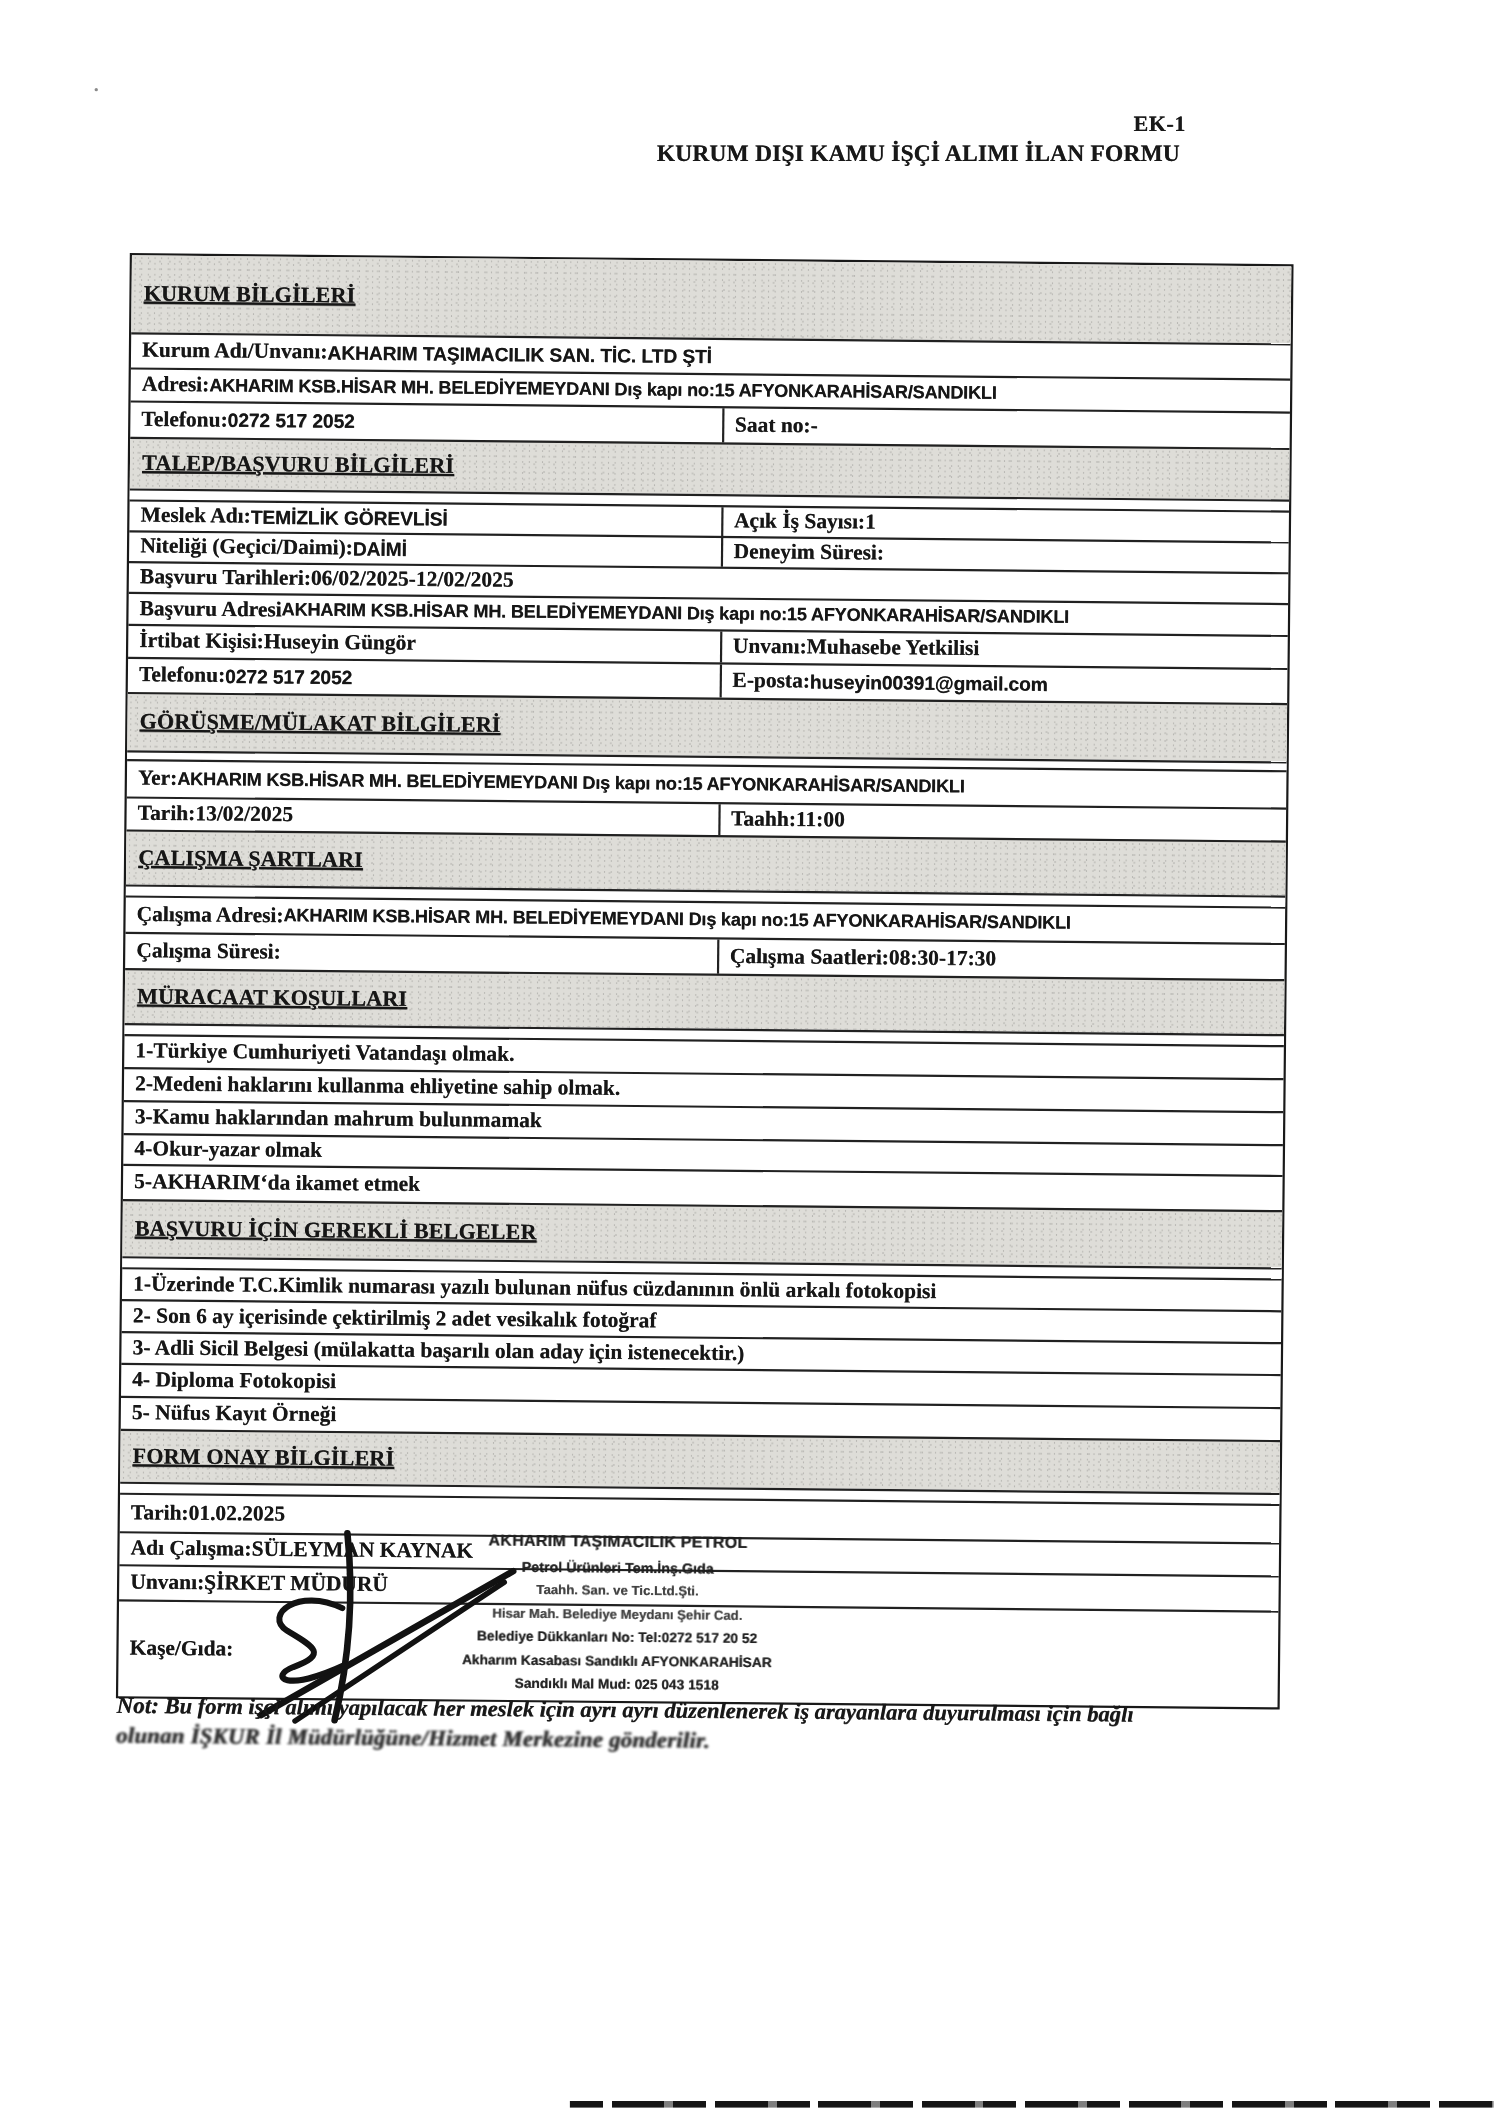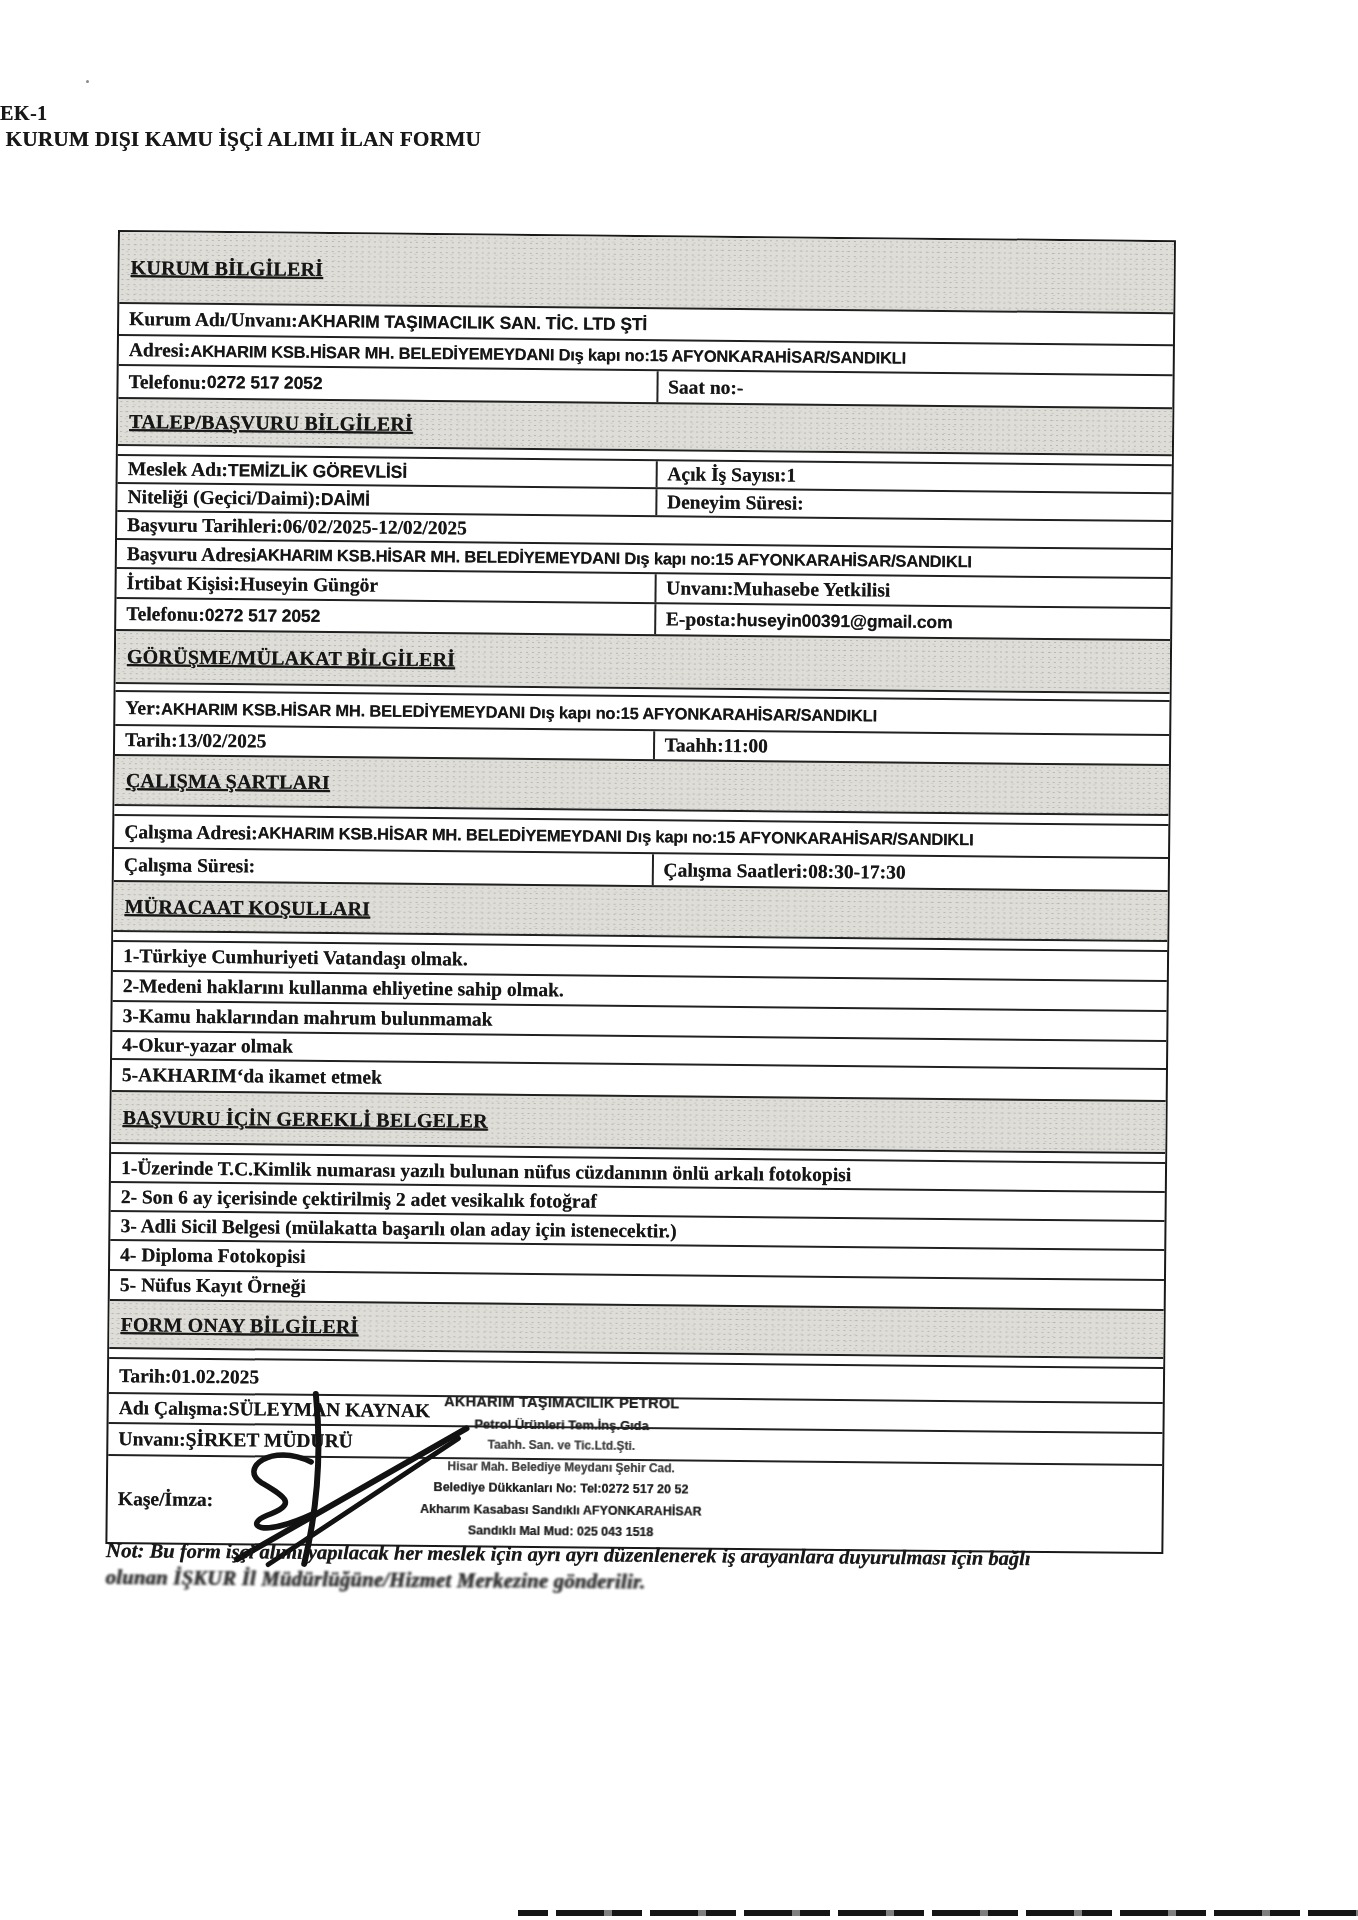--- a/index.html
+++ b/index.html
@@ -1,21 +1,21 @@
 <!DOCTYPE html>
 <html><head>
 <meta charset="utf-8">
 <style>
   html,body{margin:0;padding:0;}
   body{
     width:1358px;height:1920px;position:relative;overflow:hidden;
     background:#ffffff;color:#181818;
     font-family:"Liberation Serif", serif;
   }
-  .titleblock{position:absolute;top:102px;left:0;width:1078px;text-align:left;
+  .titleblock{position:absolute;top:102px;left:0;width:1078px;text-align:right;
     text-shadow:0.3px 0.3px 0.6px rgba(0,0,0,.75);}
   .t1{font-size:20px;font-weight:bold;letter-spacing:.5px;}
   .t2{font-size:21.5px;font-weight:bold;margin-top:2px;letter-spacing:.2px;transform:scaleX(.99);}
 
   .tbl{
     position:absolute;left:118px;top:230px;width:1058px;background:#fff;
     border:2.5px solid #1b1b1b;box-sizing:border-box;
     transform:rotate(0.55deg);transform-origin:0 0;
     text-shadow:0.25px 0.25px 0.55px rgba(5,5,5,.68);
     filter:contrast(1.02);
@@ -280,21 +280,21 @@
     </div>
   </div>
   <div class="row" style="height:32px">
     <div class="cell full">
       <span class="lab">Unvanı:</span>
       <span class="vser">ŞİRKET MÜDÜRÜ</span>
     </div>
   </div>
   <div class="row" style="height:88px">
     <div class="cell full">
-      <span class="lab">Kaşe/İmza:</span>
+      <span class="lab">Kaşe/Gıda:</span>
     </div>
   </div>
 
   <div class="stamp">
     <div class="st1">AKHARIM TAŞIMACILIK PETROL</div>
     <div class="st2">Petrol Ürünleri Tem.İnş.Gıda</div>
     <div class="st-blur">Taahh. San. ve Tic.Ltd.Şti.</div>
     <div class="st-blur">Hisar Mah. Belediye Meydanı Şehir Cad.</div>
     <div class="st3">Belediye Dükkanları No: Tel:0272 517 20 52</div>
     <div class="st3">Akharım Kasabası Sandıklı  AFYONKARAHİSAR</div>

